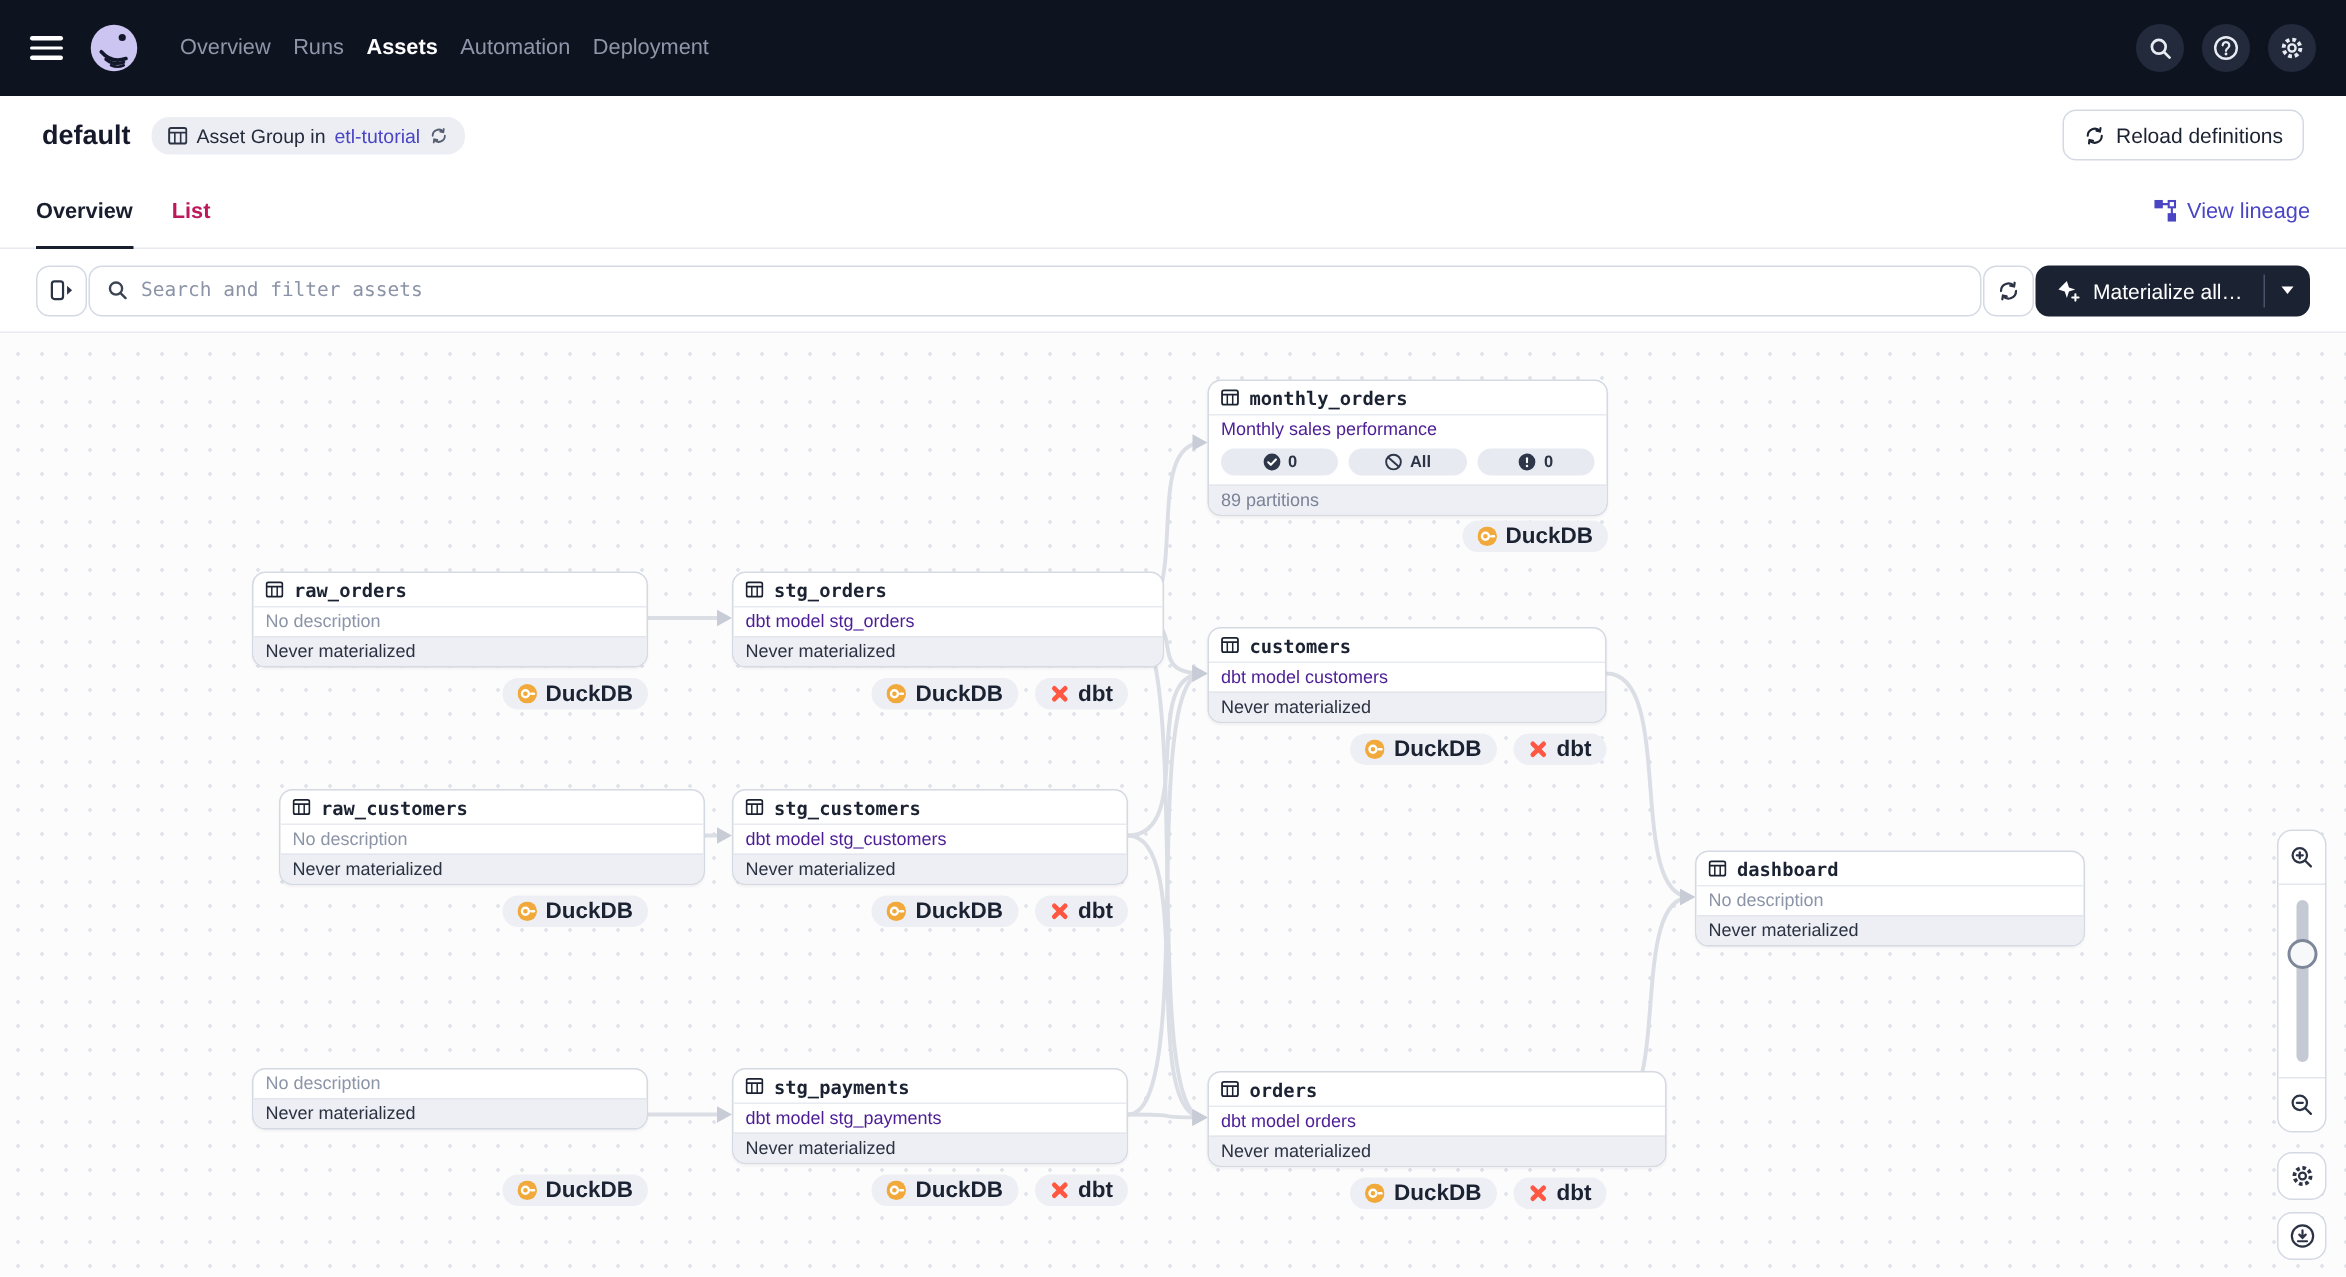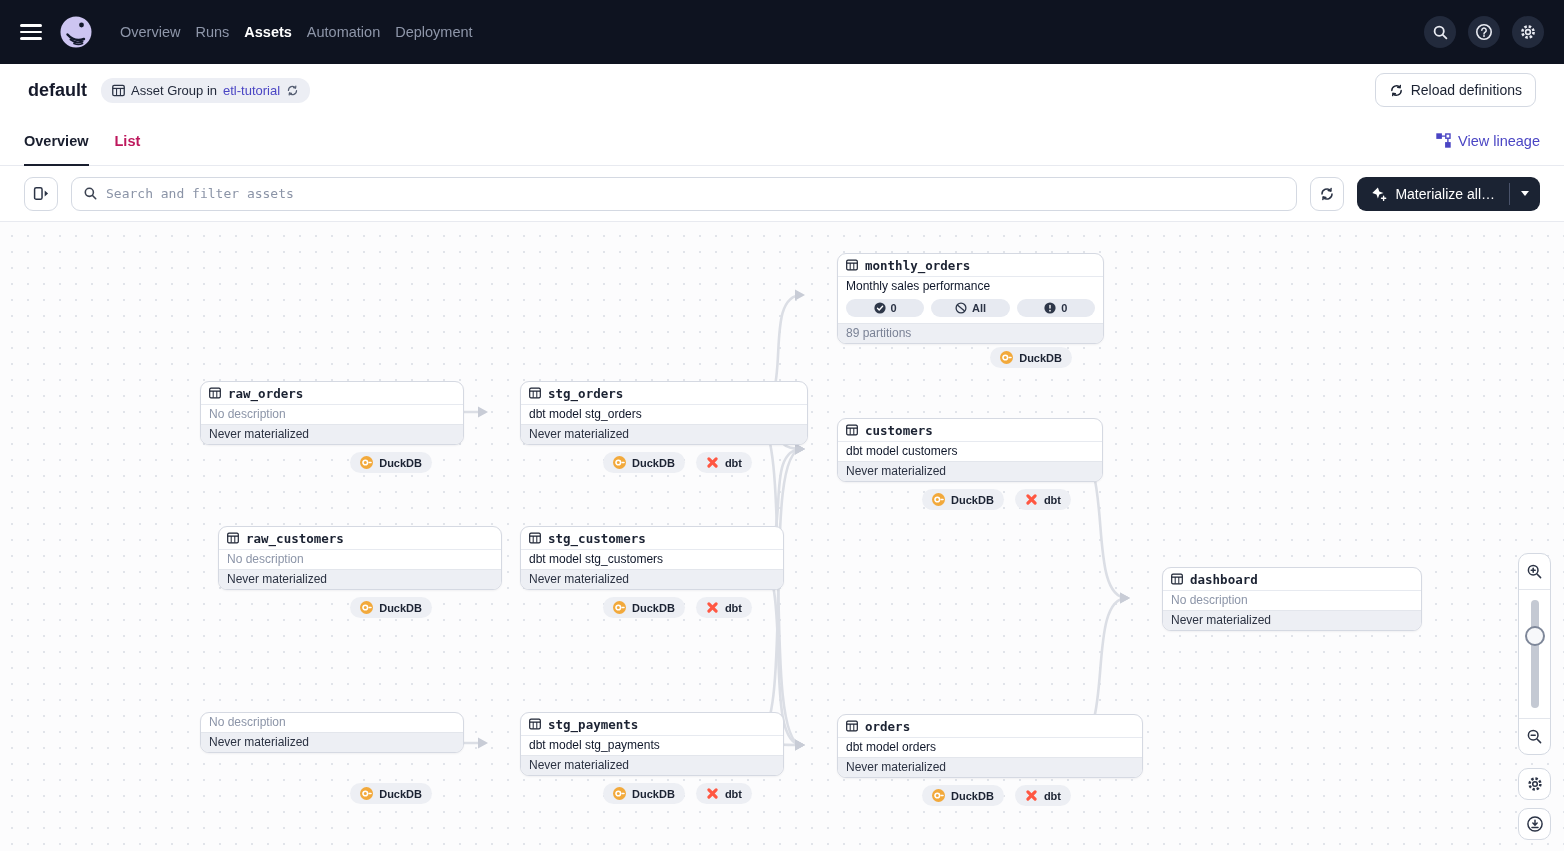--- a/index.html
+++ b/index.html
@@ -26,49 +26,49 @@
 
   
   .tabs-row { height:50px; display:flex; align-items:stretch; padding:0 24px; border-bottom:1px solid #E8EAF0; background:#fff; }
   .tabs { display:flex; gap:26px; }
   .tab { display:flex; align-items:center; font-size:14.5px; font-weight:600; color:#be185d; cursor:pointer; position:relative; }
   .tab.active { color:#191E2E; }
   .tab.active::after { content:""; position:absolute; left:0; right:0; bottom:-1px; height:2.5px; background:#191E2E; }
   .view-lineage { margin-left:auto; display:flex; align-items:center; gap:7px; font-size:14.5px; color:#4A45C4; cursor:pointer; }
 
   
-  .toolbar { height:56px; display:flex; align-items:center; gap:13px; padding:0 24px; border-bottom:1px solid #E8EAF0; background:#fff; }
+  .toolbar { height:56px; display:flex; align-items:center; gap:1px; padding:0 24px; border-bottom:1px solid #E8EAF0; background:#fff; }
   .icon-btn { width:34px; height:34px; border:1px solid #D4D9E2; border-radius:9px; background:#fff; display:flex; align-items:center; justify-content:center; cursor:pointer; flex:none; }
   .search-box { flex:1; height:34px; border:1px solid #D4D9E2; border-radius:9px; display:flex; align-items:center; gap:8px; padding:0 11px; background:#fff; }
   .search-box input { border:none; outline:none; flex:1; font-family:"DejaVu Sans Mono", monospace; font-size:13px; color:#1B2232; background:transparent; }
   .search-box input::placeholder { color:#8B94A7; }
   .mat-btn { display:flex; align-items:stretch; height:34px; background:#1B2333; border-radius:9px; overflow:hidden; cursor:pointer; flex:none; }
   .mat-main { display:flex; align-items:center; gap:8px; padding:0 14px; color:#fff; font-size:14px; font-weight:500; }
   .mat-split { width:1px; background:#49526A; margin:6px 0; }
   .mat-caret { display:flex; align-items:center; justify-content:center; width:30px; }
   .caret-down { width:0; height:0; border-left:4.5px solid transparent; border-right:4.5px solid transparent; border-top:5.5px solid #fff; }
 
   
   .canvas { position:relative; height:629px; background:#FCFCFD;
     background-image:radial-gradient(#E1E4EA 1.3px, transparent 1.3px);
     background-size:16px 16px; background-position:4px 6px; overflow:hidden; }
   #edge-layer { position:absolute; left:0; top:0; }
 
-  .node { position:absolute; background:#fff; border:1px solid #D5D9E2; border-radius:9px; overflow:hidden; box-shadow:0 1px 2px rgba(18,24,42,0.05); cursor:pointer;margin-left:32px; }
+  .node { position:absolute; background:#fff; border:1px solid #D5D9E2; border-radius:9px; overflow:hidden; box-shadow:0 1px 2px rgba(18,24,42,0.05); cursor:pointer; }
   .node-header { display:flex; align-items:center; gap:7px; height:23px; padding:0 8px; border-bottom:1px solid #E7EAF0;
     font-family:"DejaVu Sans Mono", monospace; font-size:12.5px; font-weight:600; color:#1B2232; }
-  .node-desc { height:19px; line-height:19px; padding:0 8px; font-size:12px; color:#0f172a; white-space:nowrap; overflow:hidden; }
+  .node-desc { height:19px; line-height:19px; padding:0 8px; font-size:12px; color:#4c1d95; white-space:nowrap; overflow:hidden; }
   .node-desc.muted { color:#8C95A8; }
   .node-badges { display:flex; gap:7px; padding:3px 8px 6px; }
   .mini-badge { flex:1; height:18px; display:flex; align-items:center; justify-content:center; gap:5px; background:#E7EAF1; border-radius:10px; font-size:11px; font-weight:600; color:#2B3345; }
   .node-footer { height:20px; line-height:19px; padding:0 8px; background:#EDEFF4; border-top:1px solid #E3E6EC; font-size:12px; color:#2B3242; }
   .node-footer.muted { color:#7B8396; }
 
   .tag-row { position:absolute; display:flex; justify-content:flex-end; gap:11px; }
-  .tag { display:inline-flex; align-items:center; gap:6px; background:#EDEFF4; border-radius:11px; height:21px; padding:0 10px; font-size:11px; font-weight:700; color:#1B2232; cursor:pointer; }
+  .tag { display:inline-flex; align-items:center; gap:6px; background:#EDEFF4; border-radius:11px; height:21px; padding:0 10px; font-size:15px; font-weight:700; color:#1B2232; cursor:pointer; }
 
   
   .zoom-stack { position:absolute; right:13px; top:331px; width:33px; background:#fff; border:1px solid #D4D9E2; border-radius:10px; display:flex; flex-direction:column; align-items:center; }
   .zoom-btn { width:100%; height:36px; display:flex; align-items:center; justify-content:center; cursor:pointer; }
   .zoom-btn.top { border-bottom:1px solid #E3E6EC; }
   .zoom-btn.bottom { border-top:1px solid #E3E6EC; }
   .slider-area { position:relative; height:128px; width:100%; cursor:pointer; }
   .slider-track { position:absolute; left:50%; transform:translateX(-50%); top:10px; bottom:10px; width:8px; border-radius:4px; background:#C4C9D3; }
   .slider-handle { position:absolute; left:50%; transform:translate(-50%,-50%); top:46px; width:20px; height:20px; border-radius:50%; background:#F7F8FA; border:2px solid #7E8799; }
   .float-btn { position:absolute; right:13px; width:33px; height:32px; background:#fff; border:1px solid #D4D9E2; border-radius:10px; display:flex; align-items:center; justify-content:center; cursor:pointer; }

